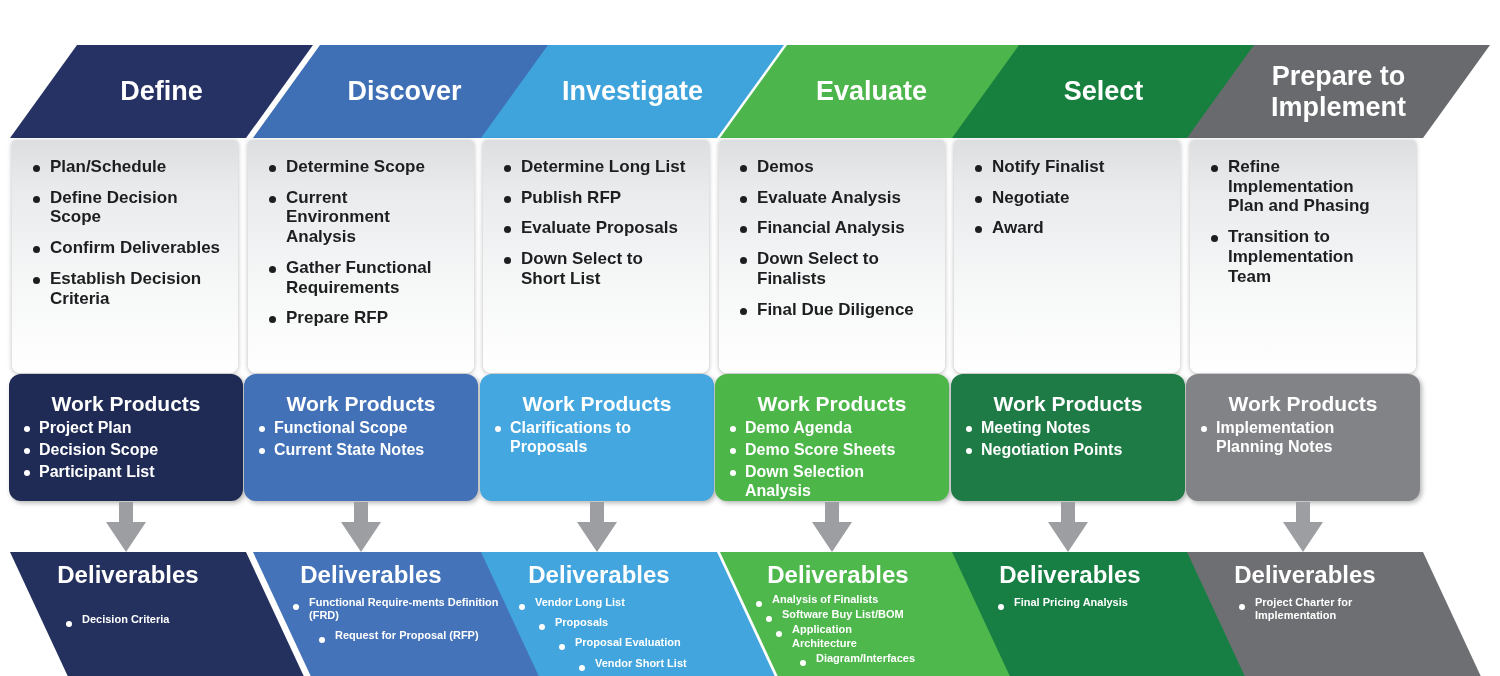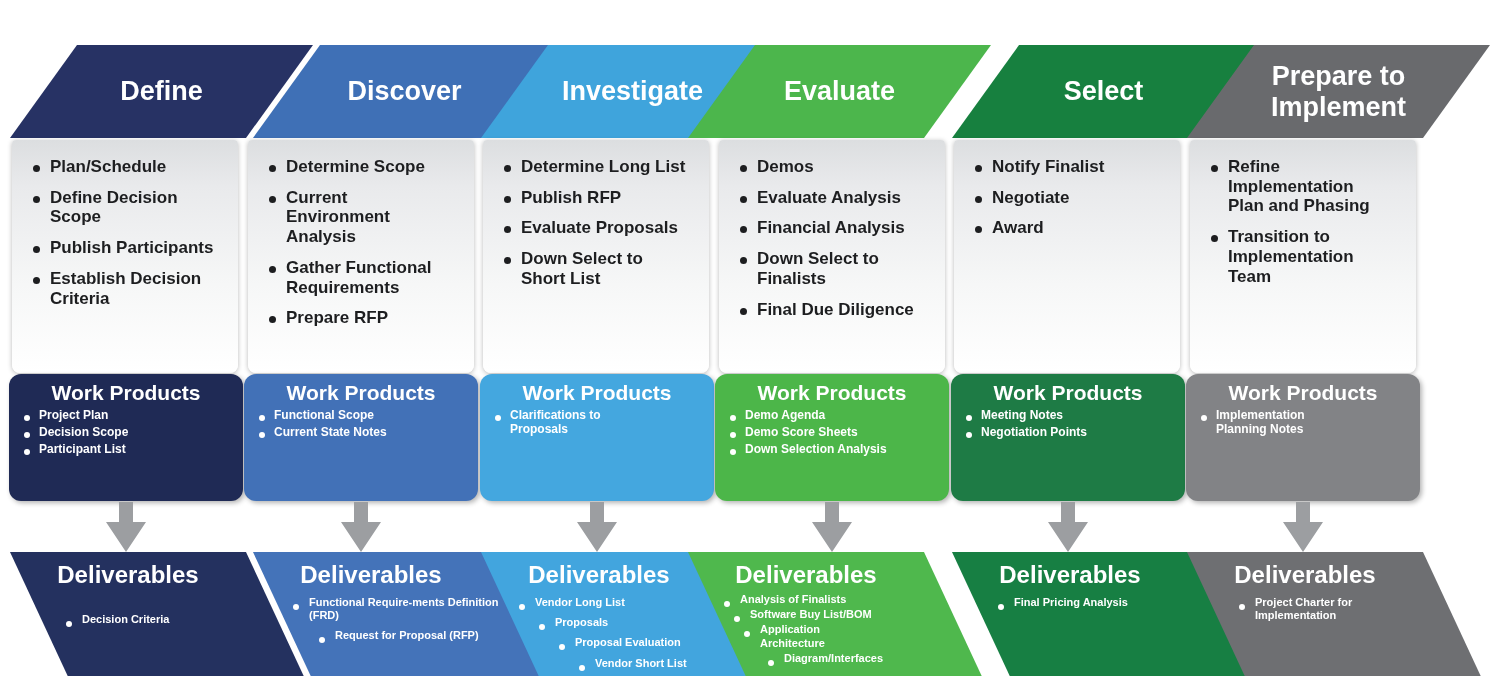--- a/index.html
+++ b/index.html
@@ -29,24 +29,24 @@
   }
   .acts li::before{
     content:"";position:absolute;left:7px;top:8px;width:7px;height:7px;
     border-radius:50%;background:#1d1e20;
   }
   
   .wp{
     position:absolute;top:336px;height:127px;width:234px;border-radius:12px;
     color:#fff;box-shadow:2px 2px 5px rgba(0,0,0,0.30);
   }
-  .wp-title{text-align:center;font-size:21px;font-weight:700;padding-top:7px;}
+  .wp-title{text-align:center;font-size:21px;font-weight:700;padding-top:18px;}
   .wp ul{list-style:none;margin:3px 0 0;padding:0 6px 0 30px;}
   .wp li{
-    position:relative;margin-bottom:3px;font-size:12px;font-weight:700;line-height:1.18;
+    position:relative;margin-bottom:3px;font-size:16px;font-weight:700;line-height:1.18;
   }
   .wp li::before{
     content:"";position:absolute;left:-15px;top:7px;width:6px;height:6px;
     border-radius:50%;background:#fff;
   }
   
   .arrow{position:absolute;top:464px;width:40px;height:50px;}
   
   .deliv{
     position:absolute;top:514px;height:144px;width:303px;color:#fff;
@@ -56,21 +56,21 @@
   .deliv ul{list-style:none;margin:7px 0 0;padding:0 0 0 40px;}
   .deliv li{
     position:relative;padding-left:16px;margin-bottom:7px;
     font-size:11px;font-weight:700;line-height:1.2;
   }
   .deliv li::before{
     content:"";position:absolute;left:0;top:8px;width:6px;height:6px;
     border-radius:50%;background:#fff;
   }
   
-  .c0{left:10px}.c1{left:253px}.c2{left:481px}.c3{left:688px}.c4{left:952px}.c5{left:1187px}
+  .c0{left:10px}.c1{left:253px}.c2{left:481px}.c3{left:720px}.c4{left:952px}.c5{left:1187px}
   .p0{left:12px}.p1{left:248px}.p2{left:483px}.p3{left:719px}.p4{left:954px}.p5{left:1190px}
   .w0{left:9px}.w1{left:244px}.w2{left:480px}.w3{left:715px}.w4{left:951px}.w5{left:1186px}
   .a0{left:106px}.a1{left:341px}.a2{left:577px}.a3{left:812px}.a4{left:1048px}.a5{left:1283px}
   
   .ac-discover li:nth-child(2){max-width:118px}
   .ac-investigate li:nth-child(4){max-width:140px}
   .ac-evaluate li:nth-child(4){max-width:140px}
   .ac-prepare li{max-width:150px}
   .wpn-investigate li{max-width:140px}
   .wpn-evaluate li{max-width:162px}
@@ -96,21 +96,21 @@
 
 <div class="canvas">
 
   <div class="chev c0" style="background: rgb(39, 50, 100);">
     <span class="chev-label">Define</span>
   </div>
   <div class="panel p0">
     <ul class="acts ac-define">
       <li>Plan/Schedule</li>
       <li>Define Decision Scope</li>
-      <li>Publish Participants</li>
+      <li>Confirm Deliverables</li>
       <li>Establish Decision Criteria</li>
     </ul>
   </div>
   <div class="wp w0 wpn-define" style="background: rgb(31, 42, 85);">
     <div class="wp-title">Work Products</div>
     <ul>
       <li>Project Plan</li>
       <li>Decision Scope</li>
       <li>Participant List</li>
     </ul>

